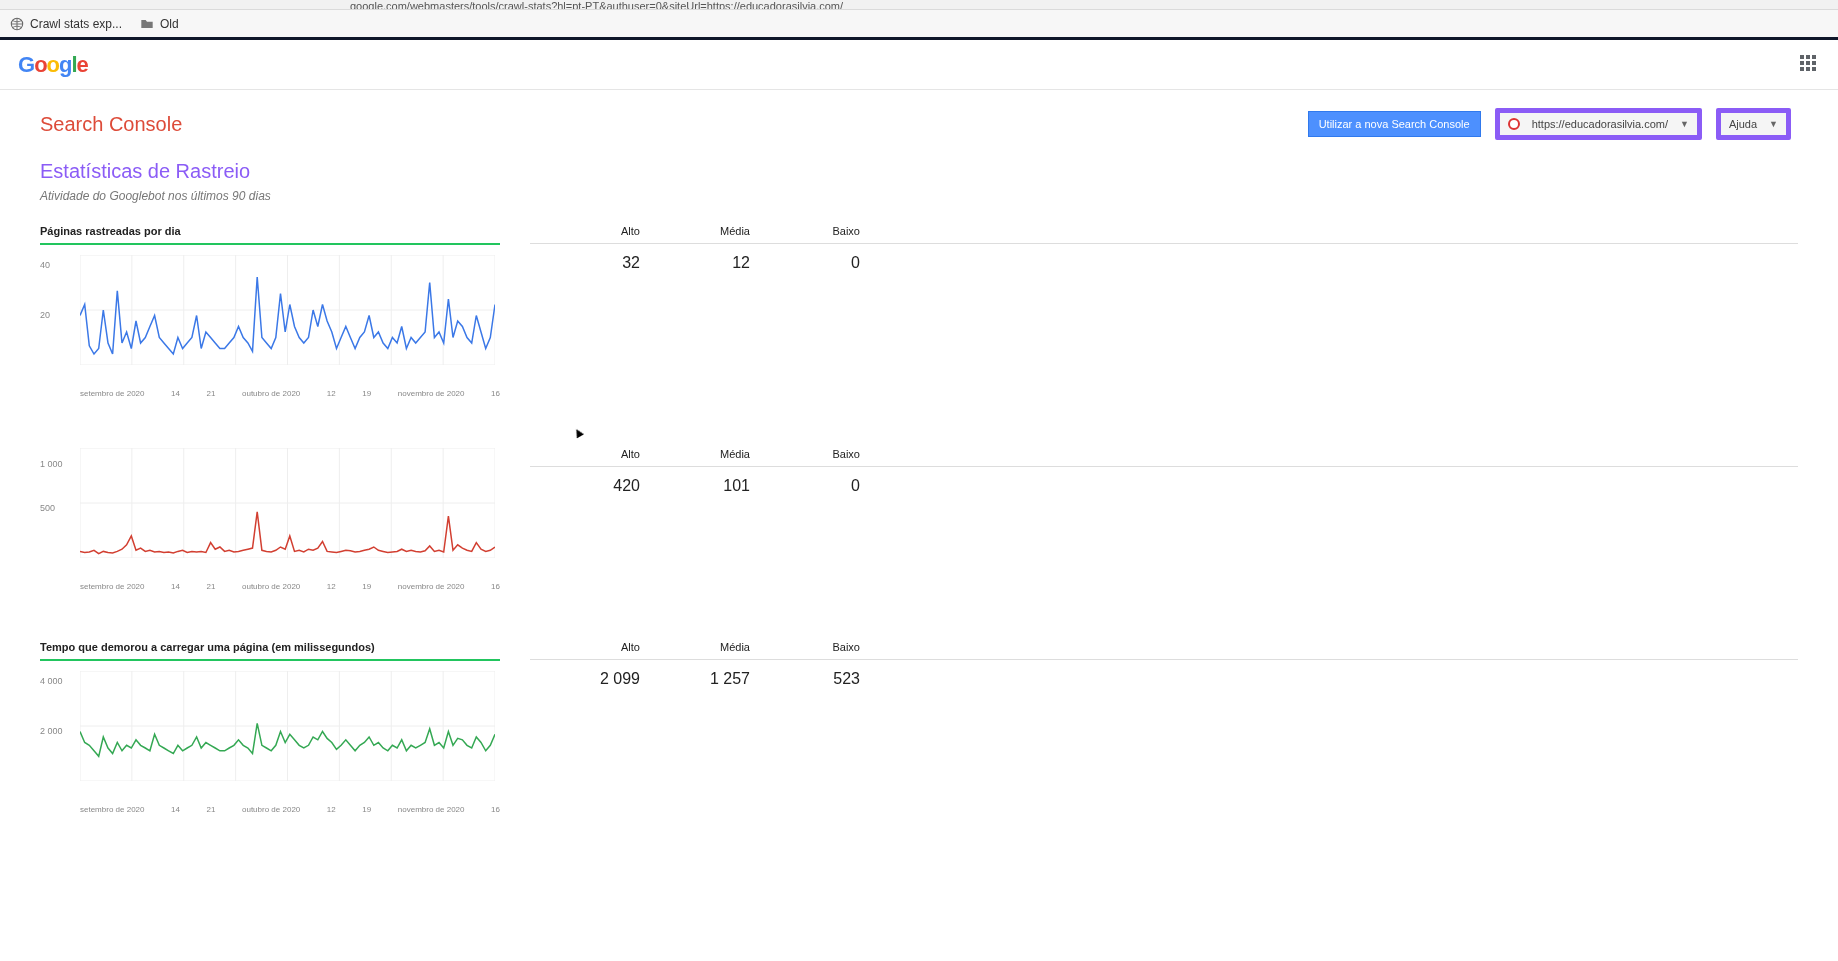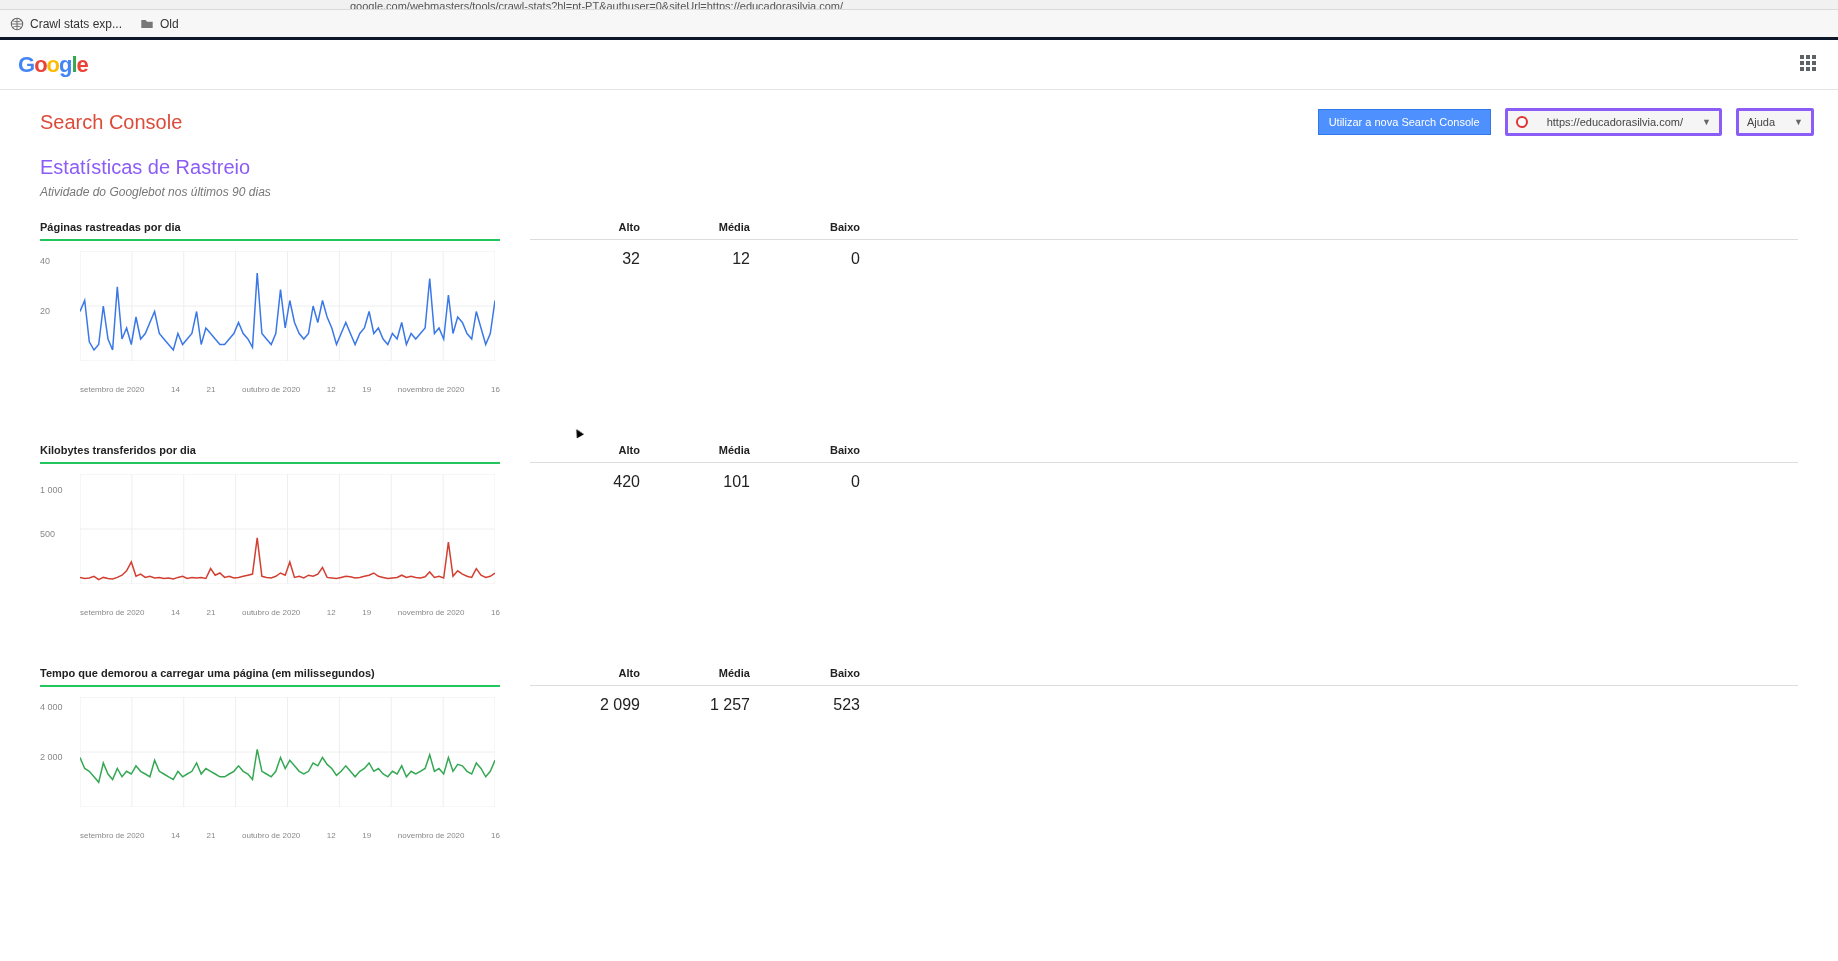--- a/index.html
+++ b/index.html
@@ -18,25 +18,25 @@
   .g-logo span:nth-child(1){color:#4285F4;}
   .g-logo span:nth-child(2){color:#EA4335;}
   .g-logo span:nth-child(3){color:#FBBC05;}
   .g-logo span:nth-child(4){color:#4285F4;}
   .g-logo span:nth-child(5){color:#34A853;}
   .g-logo span:nth-child(6){color:#EA4335;}
   .apps-icon { width:20px; height:20px; display:grid; grid-template-columns:repeat(3,4px); grid-template-rows:repeat(3,4px); gap:2px; cursor:pointer;}
   .apps-icon div{background:#5f6368;}
 
   
-  .sub-header { display:flex; align-items:center; justify-content:space-between; padding:18px 24px 10px 40px;}
+  .sub-header { display:flex; align-items:center; justify-content:space-between; padding:18px 47px 10px 40px;}
   .sc-title { font-size:20px; color:#dd4b39; }
   .right-controls { display:flex; gap:14px; align-items:center;}
   .btn-blue { background:#4d90fe; border:1px solid #3079ed; color:#fff; font-size:11px; padding:6px 10px; border-radius:0; cursor:pointer;}
-  .btn-outline { background:#f5f5f5; border:3px solid #8b5cf6; color:#444; font-size:11px; padding:5px 8px; border-radius:2px; cursor:pointer; display:flex; align-items:center; gap:19px;}
+  .btn-outline { background:#f5f5f5; border:5px solid #8b5cf6; color:#444; font-size:11px; padding:5px 8px; border-radius:2px; cursor:pointer; display:flex; align-items:center; gap:12px;}
   .btn-outline .chev { font-size:9px; color:#666;}
   .fav-dot { width:12px; height:12px; border-radius:50%; background:#fff; border:2px solid #d33; display:inline-block;}
 
   
   .content { padding: 10px 40px 40px 40px; }
   h2.page-title { font-size:20px; font-weight:normal; color:#8b5cf6; margin-bottom:6px;}
   .page-sub { font-size:12px; color:#777; margin-bottom:22px;font-style:italic;}
 
   .section { display:flex; margin-bottom:50px; }
   .chart-col { width:460px; }
@@ -45,21 +45,21 @@
   .y-label { position:absolute; font-size:9px; color:#888; left:0;}
   .x-labels { display:flex; justify-content:space-between; font-size:8px; color:#888; padding:4px 0 0 40px;}
   .x-labels span{ white-space:nowrap;}
   svg.chart { position:absolute; left:40px; top:0; width:415px; height:110px; }
   .grid-line { stroke:#eee; stroke-width:1;}
   .v-grid { stroke:#eee; stroke-width:1;}
 
   .stats-col { flex:1; padding-left:30px;}
   .stats-header { display:flex; border-bottom:1px solid #ddd; padding-bottom:6px; margin-bottom:10px;}
   .stats-header div, .stats-row div { width:110px; text-align:right; font-size:11px;}
-  .stats-header div { font-weight:bold; color:#222;text-align:right;}
+  .stats-header div { font-weight:normal; color:#222;text-align:right;}
   .stats-row { display:flex;}
   .stats-row div { font-size:16px; color:#222;}
 
   .cursor-arrow { position:fixed; font-size:14px; pointer-events:none;}
 </style>
 </head>
 <body>
 
 <div class="browser-bar">
   <span class="addr">google.com/webmasters/tools/crawl-stats?hl=pt-PT&amp;authuser=0&amp;siteUrl=https://educadorasilvia.com/</span>
@@ -159,21 +159,20 @@
       </div>
       <div class="stats-row">
         <div>32</div>
         <div>12</div>
         <div>0</div>
       </div>
     </div>
   </div>
   <div class="section">
     <div class="chart-col">
-      <div class="chart-title">Kilobytes transferidos por dia</div>
       <div class="chart-box">
         <span class="y-label" style="top:11px">1 000</span>
         <span class="y-label" style="top:55px">500</span>
         <svg class="chart" viewBox="0 0 415 110" preserveAspectRatio="none">
           <line class="grid-line" x1="0" y1="0" x2="415" y2="0"></line>
           <line class="grid-line" x1="0" y1="55" x2="415" y2="55"></line>
           <line class="grid-line" x1="0" y1="110" x2="415" y2="110"></line>
           <line class="v-grid" x1="0" y1="0" x2="0" y2="110"></line>
               <line class="v-grid" x1="51.875" y1="0" x2="51.875" y2="110"></line>
               <line class="v-grid" x1="103.75" y1="0" x2="103.75" y2="110"></line>

